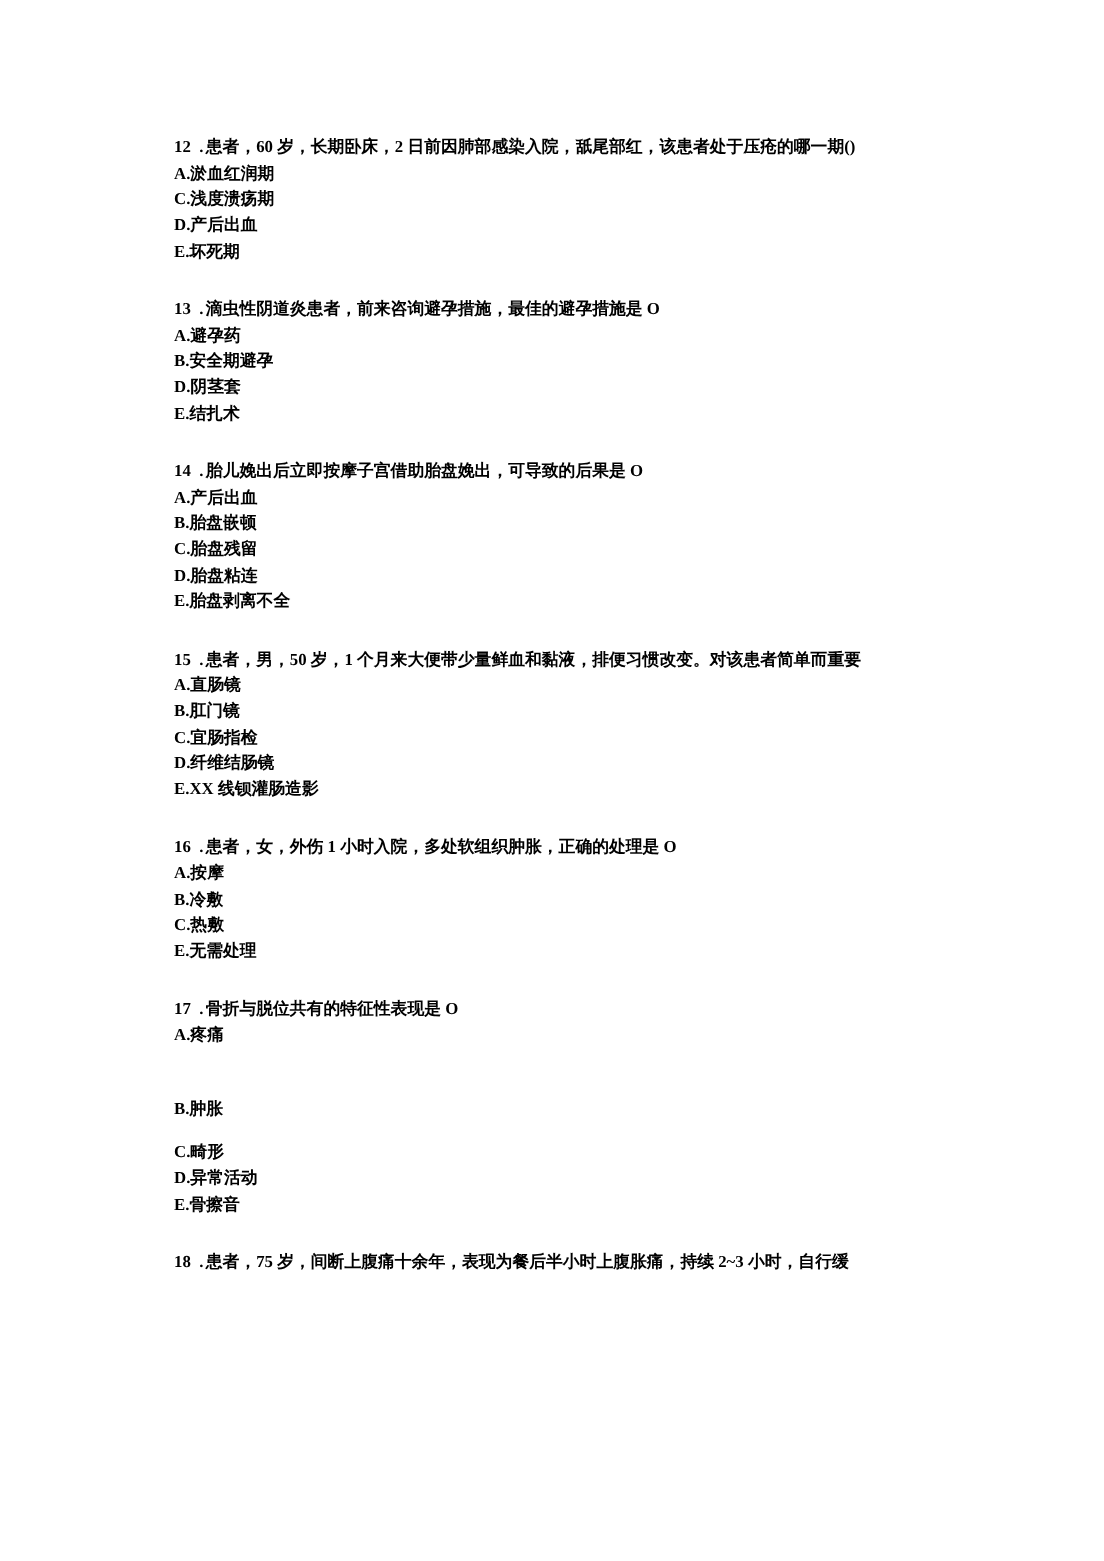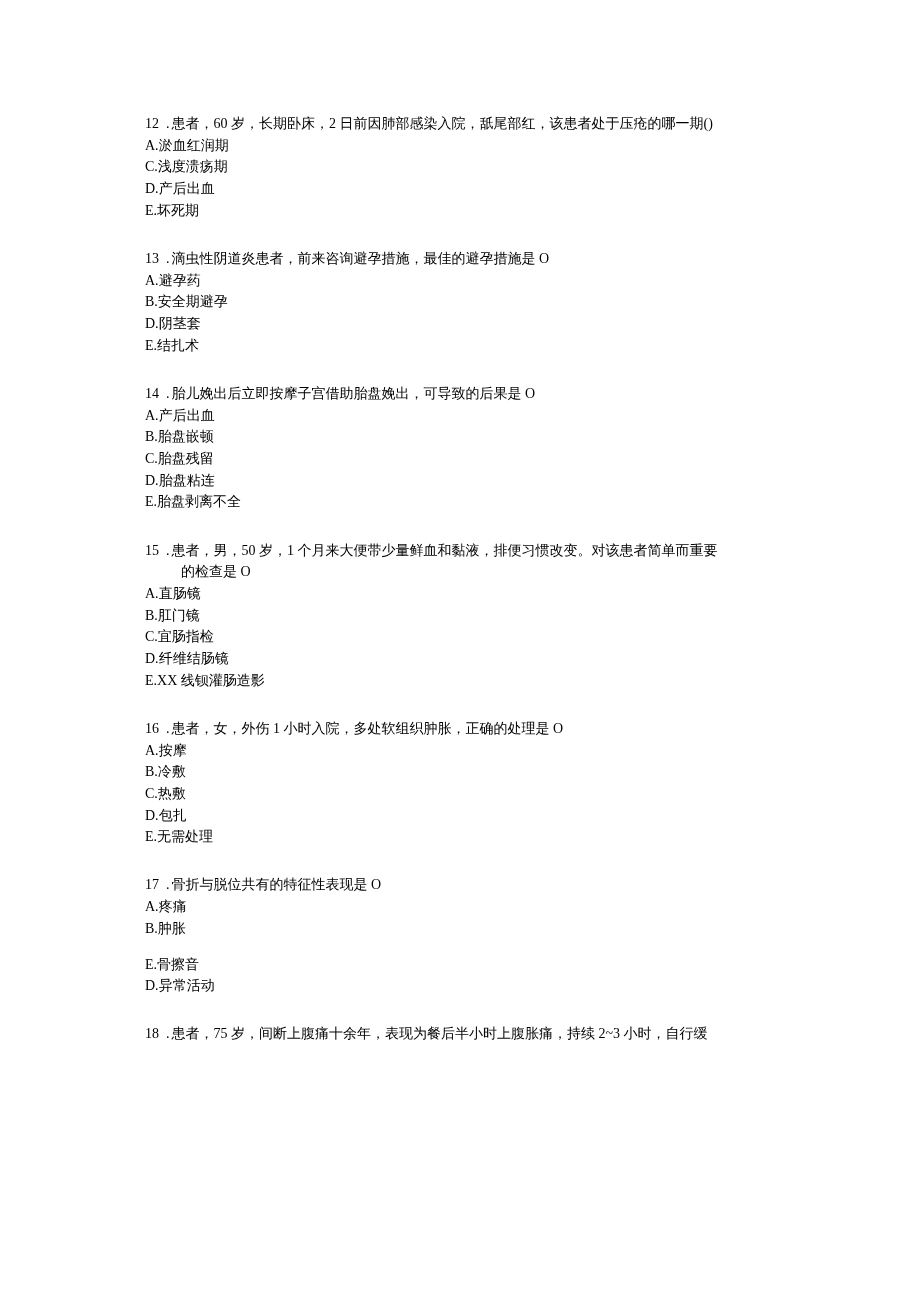--- a/index.html
+++ b/index.html
@@ -7,20 +7,21 @@
     padding: 0;
     background: #ffffff;
     font-family: "SimSun", "宋体", serif;
     font-size: 14px;
     color: #000000;
     line-height: 1.55;
     width: 920px;
   }
   .page {
     padding: 113px 145px 60px 145px;
+    font-weight: bold;
   }
   .question {
     margin-bottom: 26.5px;
   }
   .q-line {
     display: flex;
     align-items: flex-start;
   }
   .q-num-col {
     display: inline-block;
@@ -83,51 +84,50 @@
     <div class="option"><span>D.</span><span>胎盘粘连</span></div>
     <div class="option"><span>E.</span><span>胎盘剥离不全</span></div>
   </div>
 
   <div class="question">
     <div class="q-line">
       <span class="q-num-col">15</span>
       <span class="q-dot">.</span>
       <span class="q-stem">患者，男，50 岁，1 个月来大便带少量鲜血和黏液，排便习惯改变。对该患者简单而重要</span>
     </div>
-    <div class="q-stem-cont">的检查是 O</div>
     <div class="option"><span>A.</span><span>直肠镜</span></div>
     <div class="option"><span>B.</span><span>肛门镜</span></div>
     <div class="option"><span>C.</span><span>宜肠指检</span></div>
     <div class="option"><span>D.</span><span>纤维结肠镜</span></div>
     <div class="option"><span>E.X</span><span>X 线钡灌肠造影</span></div>
   </div>
 
   <div class="question">
     <div class="q-line">
       <span class="q-num-col">16</span>
       <span class="q-dot">.</span>
       <span class="q-stem">患者，女，外伤 1 小时入院，多处软组织肿胀，正确的处理是 O</span>
     </div>
     <div class="option"><span>A.</span><span>按摩</span></div>
     <div class="option"><span>B.</span><span>冷敷</span></div>
     <div class="option"><span>C.</span><span>热敷</span></div>
-    <div class="option"><span>D.</span><span>包扎</span></div>
     <div class="option"><span>E.</span><span>无需处理</span></div>
   </div>
 
   <div class="question">
     <div class="q-line">
       <span class="q-num-col">17</span>
       <span class="q-dot">.</span>
       <span class="q-stem">骨折与脱位共有的特征性表现是 O</span>
     </div>
     <div class="option"><span>A.</span><span>疼痛</span></div>
-    <div class="option" style="margin-bottom:14px;"><span>B.</span><span>肿胀</span></div>
+    <div class="option" style="margin-bottom:14px;margin-top:40px;"><span>B.</span><span>肿胀</span></div>
+    <div class="option"><span>C.</span><span>畸形</span></div>
+    <div class="option"><span>D.</span><span>异常活动</span></div>
     <div class="option"><span>E.</span><span>骨擦音</span></div>
-    <div class="option"><span>D.</span><span>异常活动</span></div>
   </div>
 
   <div class="question">
     <div class="q-line">
       <span class="q-num-col">18</span>
       <span class="q-dot">.</span>
       <span class="q-stem">患者，75 岁，间断上腹痛十余年，表现为餐后半小时上腹胀痛，持续 2~3 小时，自行缓</span>
     </div>
   </div>
 

